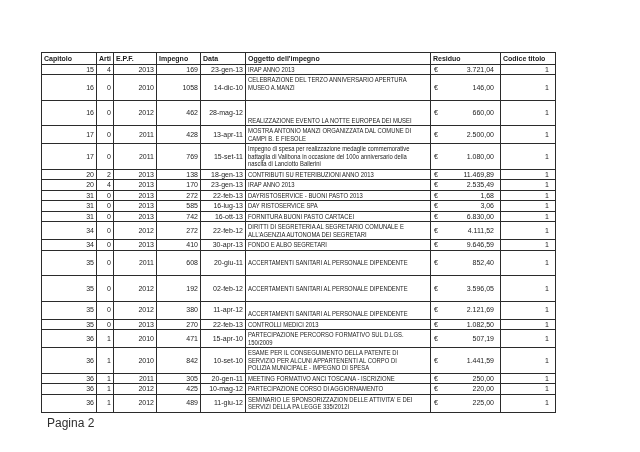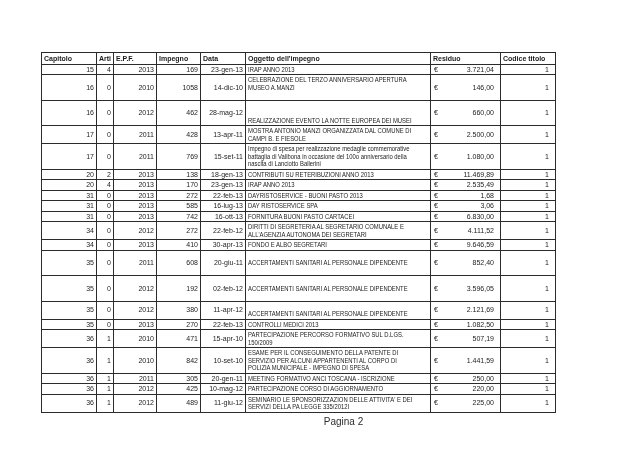--- a/index.html
+++ b/index.html
@@ -59,22 +59,21 @@
     align-items:baseline;
     padding:0 6px 0 3px;
     white-space:nowrap;
   }
   td.codice { text-align:right; padding-right:6px; white-space:nowrap; }
 
   .pagenum {
     position:absolute;
     left:0; right:0;
     top:416px;
-    text-align:center;
-    font-size:10px;
+    font-size:12px;
     color:#2e2e2e;
     padding-left:47px;
   }
 </style>
 </head>
 <body>
 
 <div class="sheet">
 
   <table class="grid">

